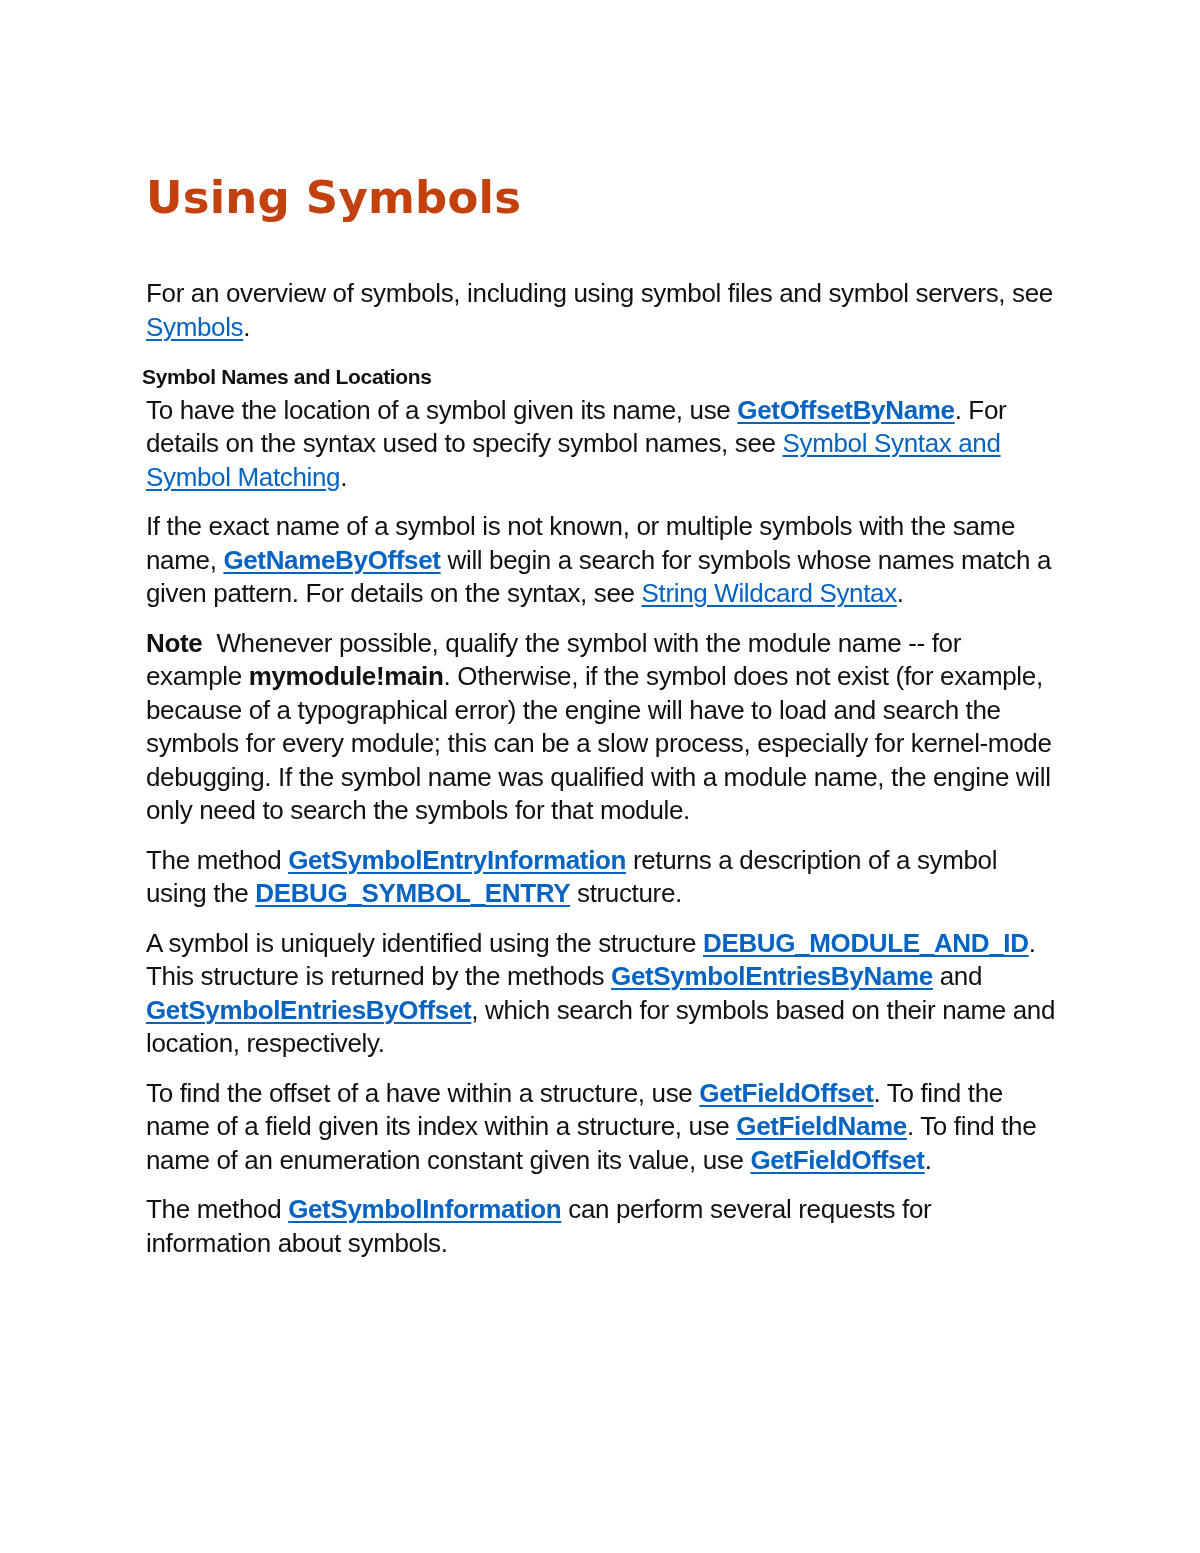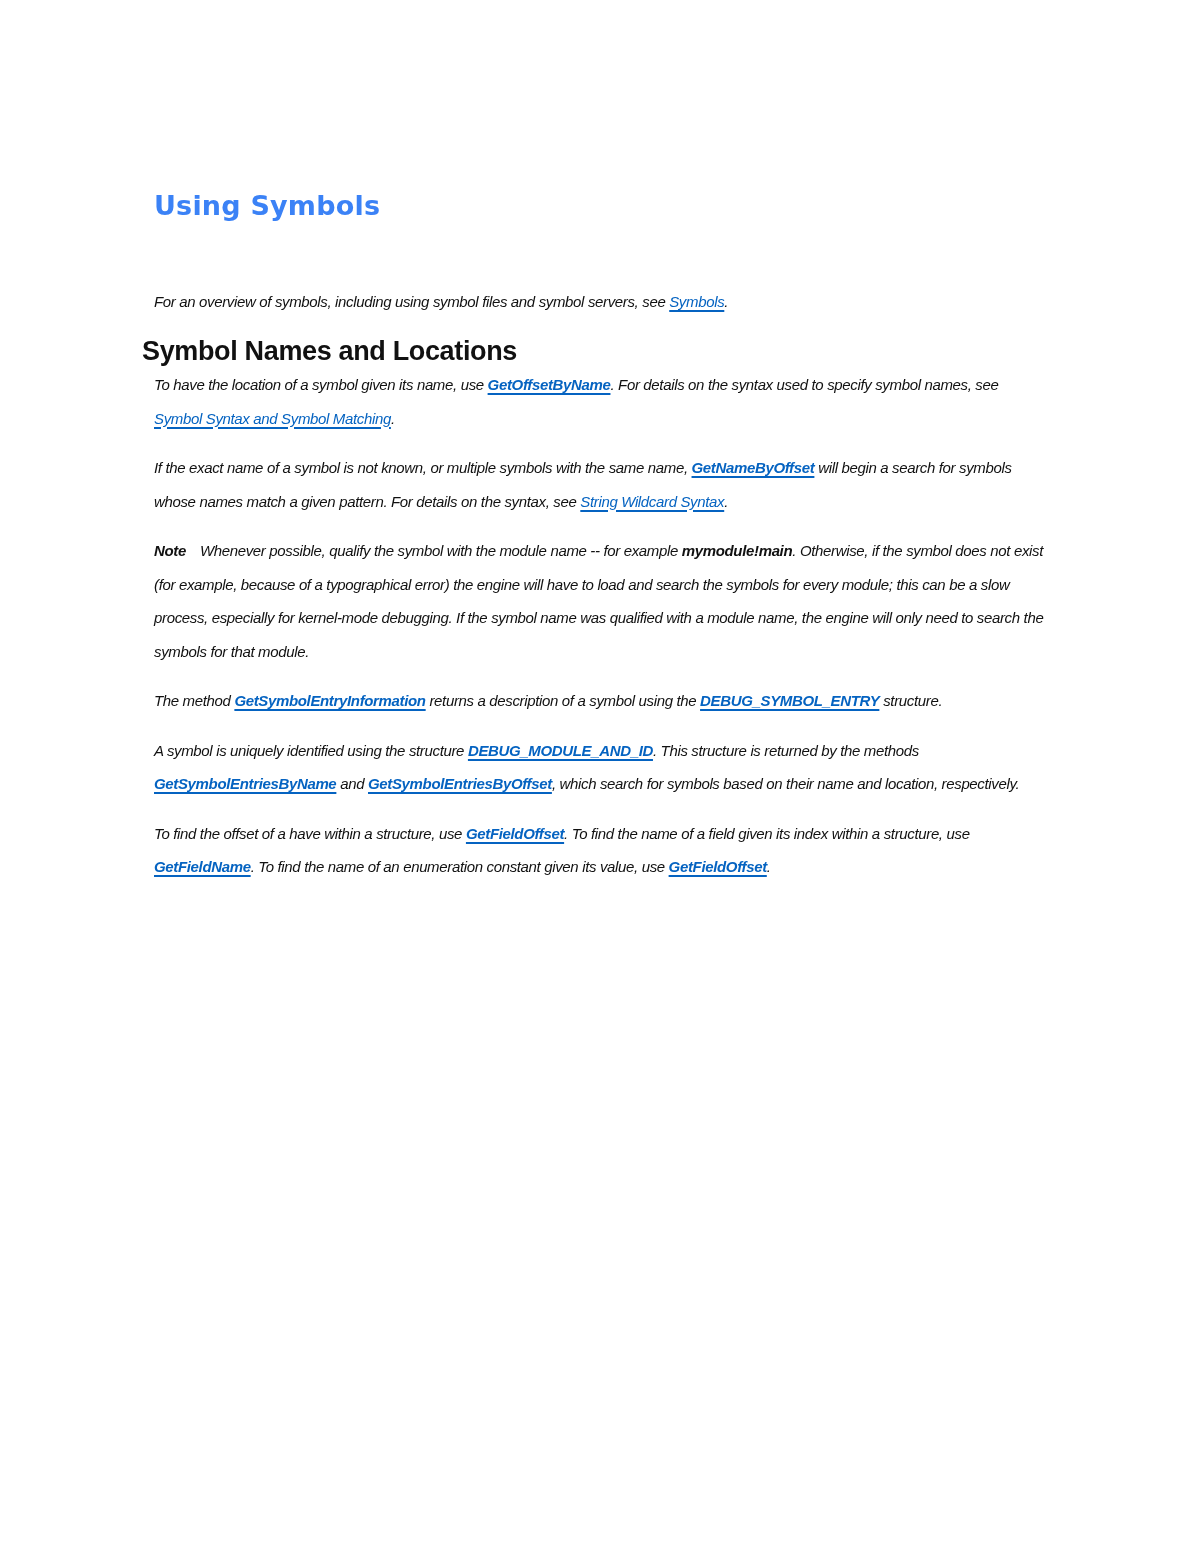--- a/index.html
+++ b/index.html
@@ -16,39 +16,38 @@
       color: #111111;
     }
     .page {
       position: absolute;
       left: 142px;
       top: 168px;
       width: 920px;
     }
     .title {
       font-family: "DejaVu Sans", "Liberation Sans", sans-serif;
-      font-size: 27px;
+      font-size: 45px;
       font-weight: bold;
-      color: #3b82f6;
-      margin: 12px;
+      color: #c2410c;
+      margin: 4px;
       line-height: 52px;
       letter-spacing: 0.2px;
     }
     p {
-      font-size: 15px;
+      font-size: 26px;
       line-height: 33.5px;
-      margin: 12px;
+      margin: 4px;
       letter-spacing: -0.35px;
-      font-style: italic;
     }
     .intro { margin-top: 53px; }
     .section-head {
       font-weight: bold;
       margin-top: 16px;
-      font-size: 27px;
+      font-size: 21px;
       line-height: 33.5px;
       letter-spacing: -0.35px;
     }
     .para { margin-top: 16px; }
     .para.tight { margin-top: 0; }
     a {
       color: #0563c1;
       text-decoration: underline;
       text-underline-offset: 3px;
       text-decoration-thickness: 1.5px;
@@ -88,14 +87,17 @@
   </p>
 
   <p class="para">
     <span>A symbol is uniquely identified using the structure </span><a href="#" class="bold">DEBUG_MODULE_AND_ID</a><span>. This structure is returned by the methods </span><a href="#" class="bold">GetSymbolEntriesByName</a><span> and </span><a href="#" class="bold">GetSymbolEntriesByOffset</a><span>, which search for symbols based on their name and location, respectively.</span>
   </p>
 
   <p class="para">
     <span>To find the offset of a have within a structure, use </span><a href="#" class="bold">GetFieldOffset</a><span>. To find the name of a field given its index within a structure, use </span><a href="#" class="bold">GetFieldName</a><span>. To find the name of an enumeration constant given its value, use </span><a href="#" class="bold">GetFieldOffset</a><span>.</span>
   </p>
 
+  <p class="para">
+    <span>The method </span><a href="#" class="bold">GetSymbolInformation</a><span> can perform several requests for information about symbols.</span>
+  </p>
 
 </div>
 
 </body></html>

